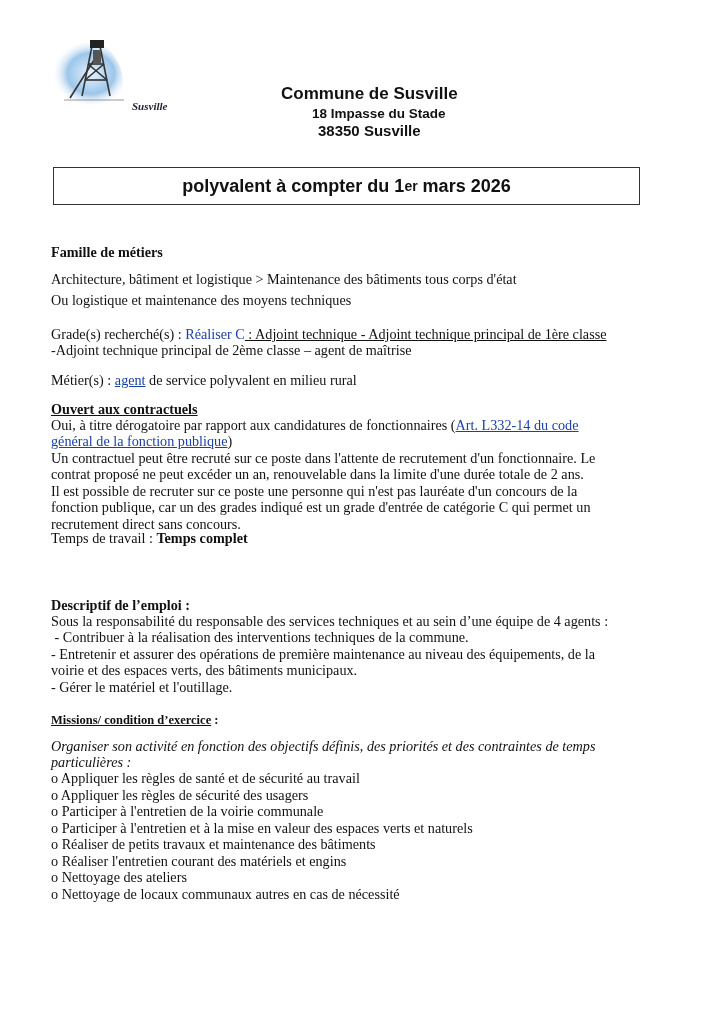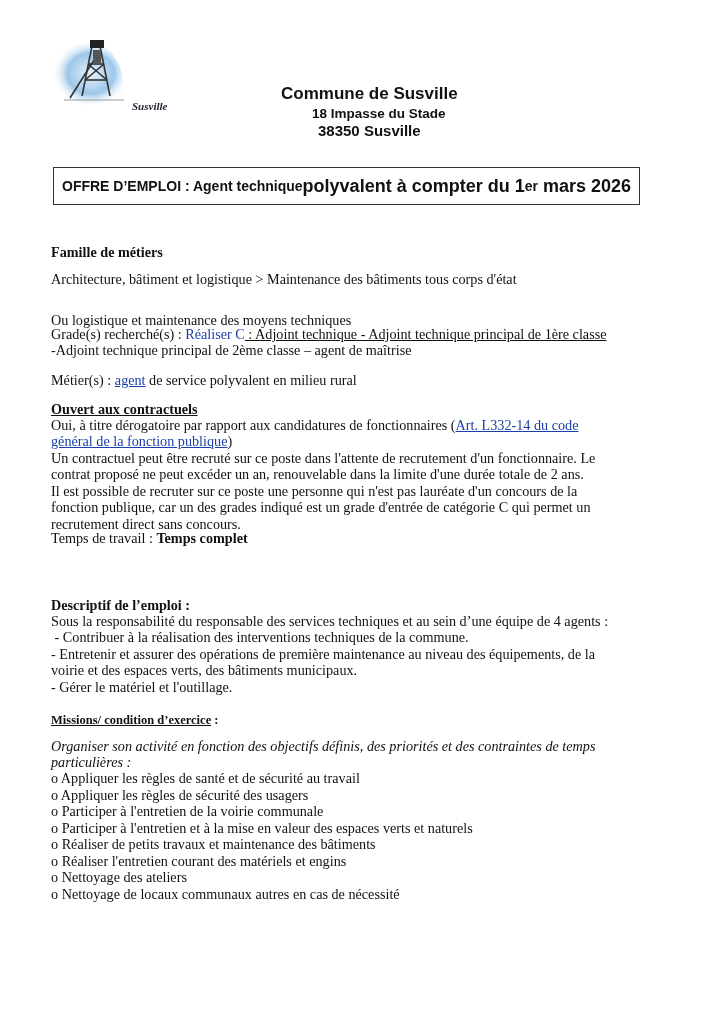--- a/index.html
+++ b/index.html
@@ -50,31 +50,30 @@
   <span style="position:absolute;left:44px;top:76px;font-family:'Liberation Serif',serif;font-style:italic;font-weight:bold;font-size:11px;color:#223;margin-left:44px;">Susville</span>
 </div>
 
 <div class="header">
   <div class="name">Commune de Susville</div>
   <div class="addr1">18 Impasse du Stade</div>
   <div class="addr2">38350 Susville</div>
 </div>
 
 <div class="offer-box">
-  <span class="big">OFFRE D’EMPLOI : Agent technique</span>
   <span class="small"> polyvalent à compter du 1</span>
     <sup>er</sup>
   <span class="small" style="white-space:pre;"> mars 2026</span>
 </div>
 
 <div class="doc">
 
   <div class="p b" style="top:244px;">Famille de métiers</div>
   <div class="p" style="top:271px;">Architecture, bâtiment et logistique &gt; Maintenance des bâtiments tous corps d'état</div>
-  <div class="p" style="top:312px;">Ou logistique et maintenance des moyens techniques</div>
+  <div class="p" style="top:292px;">Ou logistique et maintenance des moyens techniques</div>
 
   <div class="p" style="top:326px;">
     <span style="white-space:pre;">Grade(s) recherché(s) : </span><span style="color:#1a3fa8;">Réaliser C</span><span style="white-space:pre;text-decoration:underline;"> : Adjoint technique - Adjoint technique principal de 1ère classe</span>
   </div>
   <div class="p" style="top:342px;">-Adjoint technique principal de 2ème classe – agent de maîtrise</div>
 
   <div class="p" style="top:372px;">
     <span style="white-space:pre;">Métier(s) : </span><a class="link" href="#">agent</a><span style="white-space:pre;"> de service polyvalent en milieu rural</span>
   </div>
 

